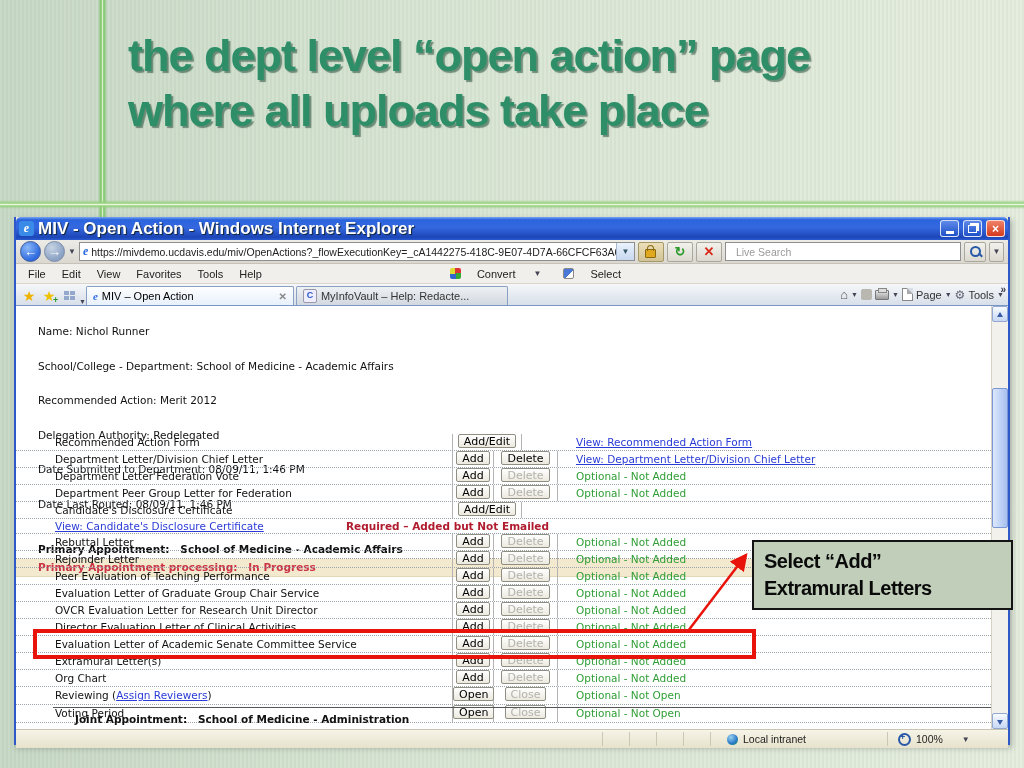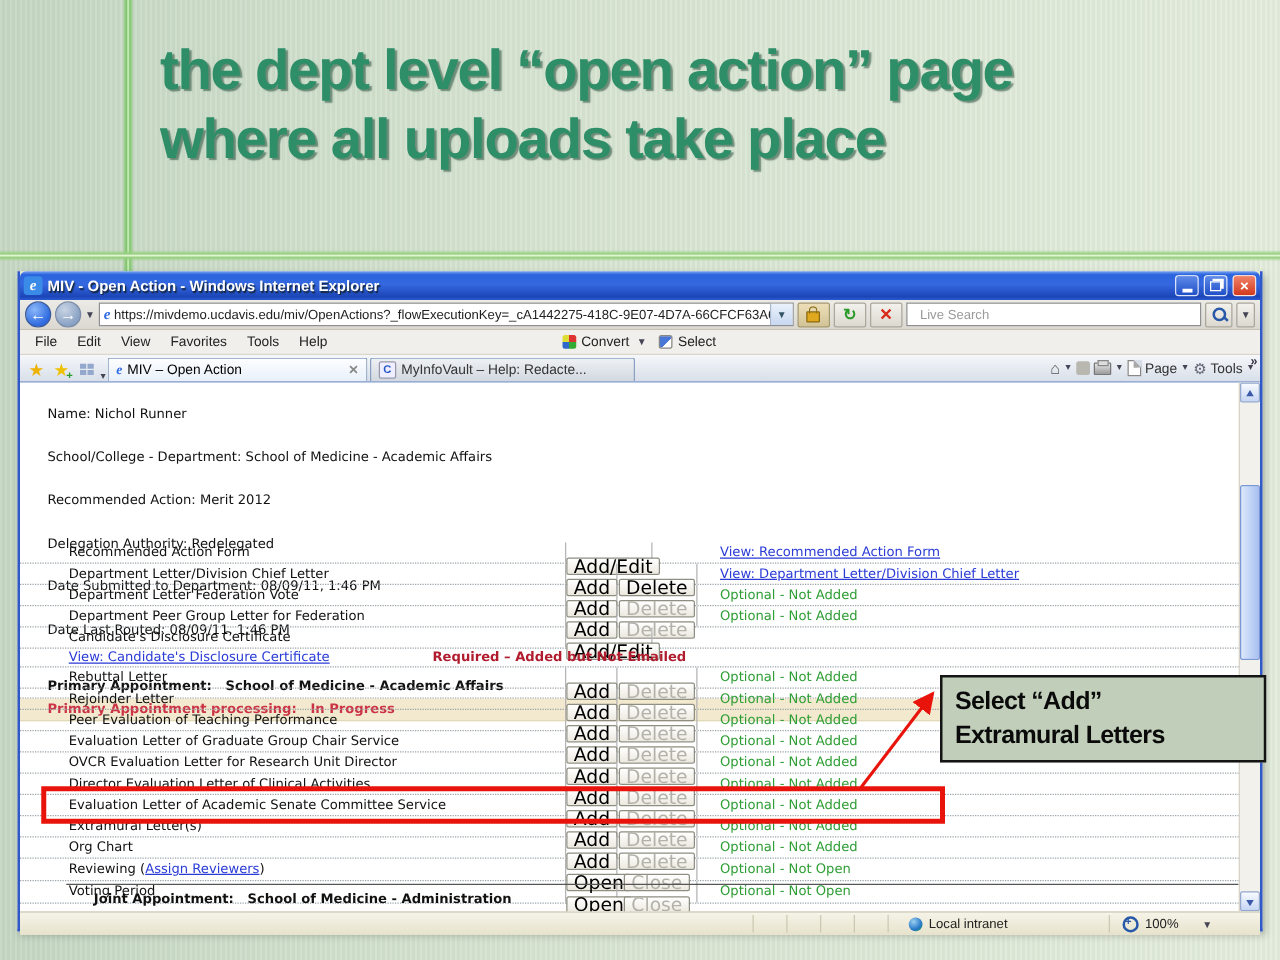--- a/index.html
+++ b/index.html
@@ -18,21 +18,21 @@
     text-shadow:2px 2px 1px rgba(25,70,50,.55);}
   
   .browser{position:absolute;left:14px;top:217px;width:996px;height:528px;
     border:2px solid #2f58c8;border-top:none;box-sizing:border-box;background:#ece9d8;
     box-shadow:2px 3px 6px rgba(0,0,0,.25);}
   .titlebar{height:23px;display:flex;align-items:center;padding:0 3px;gap:4px;
     background:linear-gradient(180deg,#7aa5f2 0%,#2a64dd 12%,#3568e0 45%,#1c46b8 88%,#2a5ad0 100%);
     border-radius:5px 5px 0 0;margin:-0px -0px 0 -0px;}
   .titlebar .ie-e{font-family:"Liberation Serif",serif;font-style:italic;font-weight:bold;color:#fff;
     background:#3a8ae8;border-radius:3px;width:15px;height:15px;line-height:14px;text-align:center;font-size:12px;}
-  .title-text{flex:1;color:#fff;font-size:12px;font-weight:bold;text-shadow:1px 1px 1px #123;white-space:nowrap;overflow:hidden;}
+  .title-text{flex:1;color:#fff;font-size:17px;font-weight:bold;text-shadow:1px 1px 1px #123;white-space:nowrap;overflow:hidden;}
   .winbtn{width:19px;height:17px;border-radius:3px;border:1px solid rgba(255,255,255,.8);
     display:flex;align-items:center;justify-content:center;box-sizing:border-box;}
   .winbtn.min,.winbtn.rest{background:linear-gradient(#5e8ae8,#2050c8);}
   .winbtn.close{background:linear-gradient(#ef8268,#d33a1e);}
   .winbtn .bar{width:8px;height:3px;background:#fff;margin-top:7px;}
   .winbtn .sq{width:7px;height:6px;border:1px solid #fff;background:transparent;box-shadow:2px -2px 0 -0px #fff;}
   .winbtn.close span{color:#fff;font-size:12px;font-weight:bold;line-height:1;}
   
   .addrbar{height:23px;display:flex;align-items:center;gap:3px;padding:0 4px;
     background:linear-gradient(#ecebe6,#dbd8d1);border-bottom:1px solid #c6c2b8;}
@@ -57,21 +57,21 @@
   .searchbox{flex:1;height:19px;background:#fff;border:1px solid #8f8f8f;display:flex;align-items:center;
     padding:0 10px;font-size:10.5px;color:#9a9a9a;box-sizing:border-box;}
   .magbtn{width:22px;}
   .mag{width:7px;height:7px;border:2px solid #2858a8;border-radius:50%;position:relative;}
   .mag:after{content:"";position:absolute;left:6px;top:6px;width:5px;height:2px;background:#2858a8;transform:rotate(45deg);}
   .searchdrop{width:15px;font-size:8px;color:#445;}
   
   .menubar{height:19px;display:flex;align-items:center;background:#f1efeb;border-bottom:1px solid #dad6cc;
     font-size:11px;color:#222;padding-left:4px;}
   .menu-item{padding:0 8px;}
-  .snagit{display:flex;align-items:center;gap:4px;margin-left:180px;font-size:11px;}
+  .snagit{display:flex;align-items:center;gap:16px;margin-left:180px;font-size:11px;}
   .sicon{width:11px;height:11px;border-radius:2px;display:inline-block;}
   .sicon.conv{background:conic-gradient(#d33 0 25%,#3a3 25% 50%,#36c 50% 75%,#dd3 75%);}
   .sicon.sel{background:linear-gradient(135deg,#4a78d8 60%,#fff 60%);border:1px solid #888;box-sizing:border-box;}
   .snag-drop{font-size:8px;color:#445;margin:0 6px 0 2px;}
   
   .tabbar{height:21px;display:flex;align-items:flex-end;background:linear-gradient(#f5f7fa,#d8dfe9);
     padding:0 3px;position:relative;}
   .tb-ico{display:flex;align-items:center;justify-content:center;width:20px;height:19px;}
   .star{color:#eeb200;font-size:14px;line-height:1;}
   .star-add{position:relative;color:#eec200;font-size:14px;line-height:1;}
@@ -106,21 +106,21 @@
   .primary-line{padding-left:22px;margin-top:10px;font-weight:bold;padding-bottom:3px;border-bottom:1px dotted #999;margin-right:17px;white-space:pre;}
   .banner{height:17px;line-height:17px;background:#f2e9cf;border-bottom:1px solid #e2d9b8;color:#cc3344;
     font-weight:bold;padding-left:22px;margin-right:17px;white-space:pre;}
   .rows{position:absolute;top:128px;left:0;right:0;}
   .trow{position:relative;height:16px;border-bottom:1px dotted #9aa4aa;margin-right:17px;}
   .trow.tall{height:17px;}
   .rlabel{position:absolute;left:39px;top:2px;white-space:nowrap;}
   .cellA{position:absolute;left:436px;top:0;width:42px;height:100%;border-left:1px solid #b4b4b4;border-right:1px solid #b4b4b4;text-align:center;box-sizing:border-box;}
   .cellB{position:absolute;left:478px;top:0;width:64px;height:100%;border-right:1px solid #b4b4b4;text-align:center;box-sizing:border-box;}
   .cellW{position:absolute;left:436px;top:0;width:70px;height:100%;border-left:1px solid #b4b4b4;border-right:1px solid #b4b4b4;text-align:center;box-sizing:border-box;}
-  .xpbtn{height:14px;margin-top:12px;font-size:15px;line-height:11px;padding:0 5px;
+  .xpbtn{height:14px;margin-top:0;font-size:11px;line-height:11px;padding:0 5px;
     background:linear-gradient(#ffffff,#ece9df);border:1px solid #8e8e82;border-radius:2px;
     font-family:"DejaVu Sans",sans-serif;color:#000;}
   .xpbtn.dis{color:#b2b2aa;}
   .status{position:absolute;left:560px;top:2px;white-space:nowrap;}
   .status.green{color:#2f9e35;}
   .status.link,a.ilink{color:#2a3bd6;text-decoration:underline;cursor:pointer;}
   .disc-row{position:relative;height:14px;border-bottom:1px dotted #9aa4aa;margin-right:17px;}
   .disc-link{position:absolute;left:39px;top:1px;color:#2a3bd6;text-decoration:underline;}
   .disc-status{position:absolute;left:330px;top:1px;color:#b01c2e;font-weight:bold;}
   .joint{position:absolute;top:401px;left:13px;right:17px;border-top:1px solid #555;border-bottom:1px solid #999;

